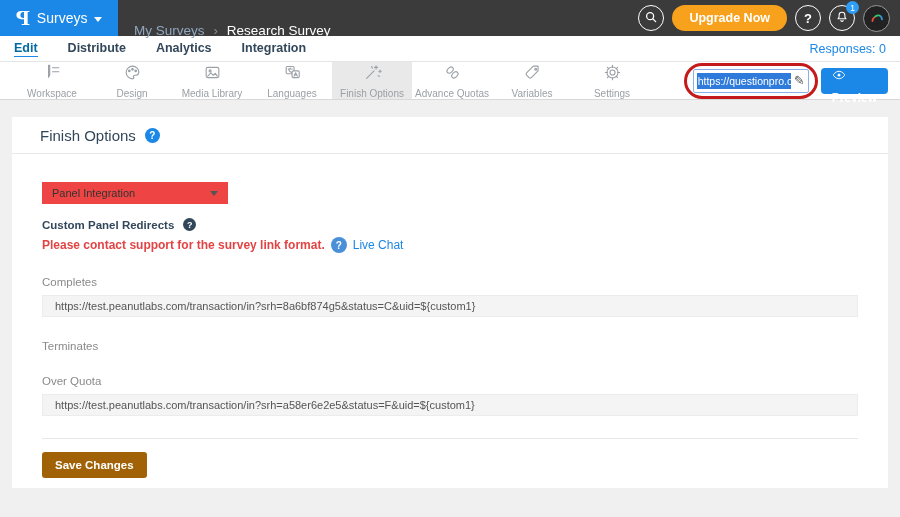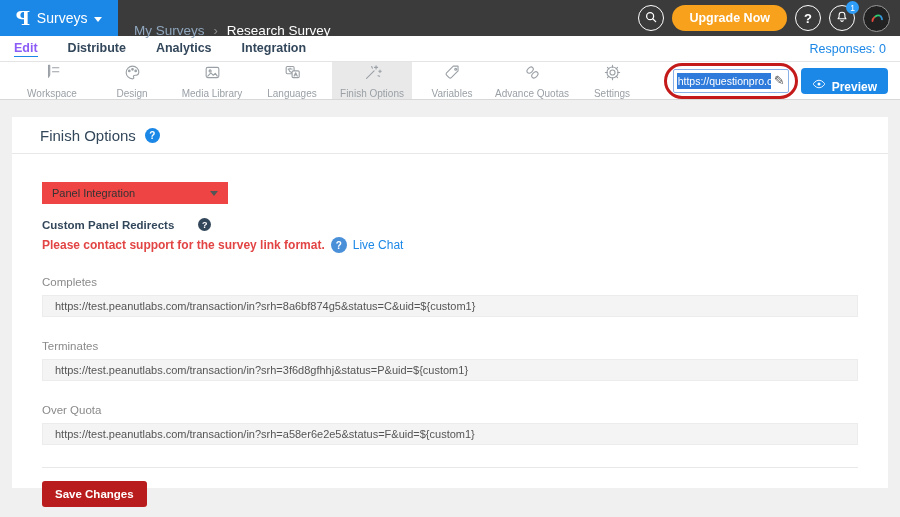--- a/index.html
+++ b/index.html
@@ -31,74 +31,74 @@
            background:#2e9df7; border-radius:7px; color:#fff; font-size:8.5px;
            display:flex; align-items:center; justify-content:center; padding:0 2px; }
   .avatar { width:27px; height:27px; border-radius:50%; background:#222; border:1.5px solid #999;
             display:flex; align-items:center; justify-content:center; cursor:pointer; }
 
   
   .navrow { height:26px; background:#fff; border-bottom:1px solid #e4e4e4;
             display:flex; align-items:center; padding:0 14px; }
   .nav-tab { font-size:12.5px; font-weight:600; color:#33475b; margin-right:30px;
              cursor:pointer; padding-bottom:1px; }
-  .nav-tab.active { color:#8b5cf6; border-bottom:1px solid #1b87e6; }
+  .nav-tab.active { color:#0369a1; border-bottom:1px solid #1b87e6; }
   .responses { margin-left:auto; color:#1b87e6; font-size:12.5px; }
 
   
   .toolbar { height:38px; background:#fff; border-bottom:1px solid #d8d8d8;
              display:flex; align-items:stretch; padding-left:12px; }
   .tool { width:80px; display:flex; flex-direction:column; align-items:center;
           justify-content:center; gap:2px; cursor:pointer; padding-top:1px;text-align:right; }
   .tool.active { background:#e9e9e9; }
   .tool svg { stroke:#9aa0a6; fill:none; stroke-width:1.4; stroke-linecap:round; stroke-linejoin:round; }
   .tool-label { font-size:10px; color:#9aa0a6; white-space:nowrap; }
   .url-zone { margin-left:auto; display:flex; align-items:center; }
   .red-ring { border:3px solid #c41a1a; border-radius:20px; padding:3px 6px;
               display:flex; align-items:center; margin-right:3px; }
   .url-box { width:116px; height:24px; background:#fff; border:1px solid #8ab0e8;
              border-radius:2px; display:flex; align-items:center; padding:0 3px; cursor:text; }
   .url-selected { flex:1; background:#2f7bdb; color:#fff; font-size:10.5px;
                   white-space:nowrap; overflow:hidden; padding:2px 1px; }
   .pencil { color:#555; font-size:13px; margin-left:3px; cursor:pointer; }
   .preview-btn { height:26px; background:#1b87e6; border:none; border-radius:4px;
                  color:#fff; font-size:12px; font-weight:bold; padding:0 11px; margin-right:12px;
-                 display:flex; align-items:flex-end; gap:6px; cursor:pointer; align-self:center;
-                 font-family:"Liberation Sans", sans-serif; }
+                 display:flex; align-items:flex-start; gap:6px; cursor:pointer; align-self:center;
+                 font-family:"Liberation Sans", sans-serif;flex-direction:column; }
   .preview-btn svg { stroke:#fff; fill:none; stroke-width:1.6; }
 
   
   .page { padding-top:17px; }
   .card { margin:0 12px; background:#fff; height:371px; }
   .card-header { padding:10px 28px 9px; border-bottom:1px solid #e8e8e8;
                  display:flex; align-items:center; gap:9px; }
   .card-title { font-size:15px; color:#33475b; }
   .help-dot { width:15px; height:15px; border-radius:50%; background:#1b87e6; color:#fff;
               font-size:10px; font-weight:bold; display:inline-flex; align-items:center;
               justify-content:center; cursor:pointer; }
   .help-dot.dark { background:#33475b; width:13px; height:13px; font-size:9px; }
   .help-dot.chat { background:#4a90d9; width:16px; height:16px; font-size:10px; }
   .card-body { padding:28px 30px 0; }
   .dropdown { width:186px; height:22px; background:#ef4444; display:flex; align-items:center;
               justify-content:space-between; padding:0 10px; cursor:pointer; }
   .dd-value { font-size:11px; color:#333; }
   .dd-caret { width:0; height:0; border-left:4px solid transparent;
               border-right:4px solid transparent; border-top:5px solid #555; }
-  .section-row { margin-top:14px; display:flex; align-items:center; gap:24px; }
+  .section-row { margin-top:14px; display:flex; align-items:center; gap:9px; }
   .section-title { font-size:11.5px; font-weight:bold; color:#33475b; }
   .warning-row { margin-top:6px; display:flex; align-items:center; gap:6px; }
   .warning-text { font-size:12px; font-weight:600; color:#e24444; }
   .live-chat { font-size:12px; color:#1b87e6; cursor:pointer; }
   .field-group { margin-top:23px; }
   .field-label { font-size:11.5px; color:#8a8a8a; }
   .field-input { display:block; width:100%; height:22px; margin-top:7px; background:#f4f4f4;
                  border:1px solid #ececec; padding:0 12px; font-size:11px; color:#555;
                  font-family:"Liberation Sans", sans-serif; }
   .divider { margin-top:22px; border-top:1px solid #e8e8e8; }
-  .save-btn { margin-top:13px; background:#b91c1c; border:none; border-radius:3px; color:#fff;
+  .save-btn { margin-top:13px; background:#a16207; border:none; border-radius:3px; color:#fff;
               font-size:11.5px; font-weight:bold; padding:7px 13px; cursor:pointer;
               font-family:"Liberation Sans", sans-serif; }
 </style>
 </head>
 <body>
 
 <div class="topbar">
   <div class="logo-box">
     <span class="logo-p">P</span>
     <span class="logo-label">Surveys</span>
@@ -205,35 +205,35 @@
         <line x1="4.5" y1="19.5" x2="14" y2="10"></line>
         <path d="M16.5 3.5v4M14.5 5.5h4M20 10.5h3M21.5 9v3M11 4.5l.8 2M19 16l2 .8"></path>
       </svg>
     </span>
     <span class="tool-label">Finish Options</span>
   </div>
 
   <div class="tool">
     <span>
       <svg width="19" height="19" viewBox="0 0 24 24">
+        <ellipse cx="9" cy="9" rx="4.6" ry="3" transform="rotate(-45 9 9)"></ellipse>
+        <ellipse cx="15" cy="15" rx="4.6" ry="3" transform="rotate(-45 15 15)"></ellipse>
+      </svg>
+    </span>
+    <span class="tool-label">Advance Quotas</span>
+  </div>
+
+  <div class="tool">
+    <span>
+      <svg width="19" height="19" viewBox="0 0 24 24">
         <path d="M13 4h6v6l-8.5 8.5a2 2 0 0 1-2.8 0l-3.2-3.2a2 2 0 0 1 0-2.8z"></path>
         <circle cx="16" cy="7.8" r="1.2"></circle>
       </svg>
     </span>
     <span class="tool-label">Variables</span>
-  </div>
-
-  <div class="tool">
-    <span>
-      <svg width="19" height="19" viewBox="0 0 24 24">
-        <ellipse cx="9" cy="9" rx="4.6" ry="3" transform="rotate(-45 9 9)"></ellipse>
-        <ellipse cx="15" cy="15" rx="4.6" ry="3" transform="rotate(-45 15 15)"></ellipse>
-      </svg>
-    </span>
-    <span class="tool-label">Advance Quotas</span>
   </div>
 
   <div class="tool">
     <span>
       <svg width="19" height="19" viewBox="0 0 24 24">
         <circle cx="12" cy="12" r="3.2"></circle>
         <circle cx="12" cy="12" r="7"></circle>
         <path d="M12 3v2.5M12 18.5V21M3 12h2.5M18.5 12H21M5.6 5.6l1.8 1.8M16.6 16.6l1.8 1.8M18.4 5.6l-1.8 1.8M7.4 16.6l-1.8 1.8"></path>
       </svg>
     </span>
@@ -285,21 +285,20 @@
         <span class="live-chat">Live Chat</span>
       </div>
 
       <div class="field-group">
         <div class="field-label">Completes</div>
         <input class="field-input" type="text" value="https://test.peanutlabs.com/transaction/in?srh=8a6bf874g5&amp;status=C&amp;uid=${custom1}" style="">
       </div>
 
       <div class="field-group">
         <div class="field-label">Terminates</div>
-        <input class="field-input" type="text" value="https://test.peanutlabs.com/transaction/in?srh=3f6d8gfhhj&amp;status=P&amp;uid=${custom1}" style="">
       </div>
 
       <div class="field-group">
         <div class="field-label">Over Quota</div>
         <input class="field-input" type="text" value="https://test.peanutlabs.com/transaction/in?srh=a58er6e2e5&amp;status=F&amp;uid=${custom1}" style="">
       </div>
 
       <div class="divider"></div>
       <button class="save-btn">Save Changes</button>
     </div>

